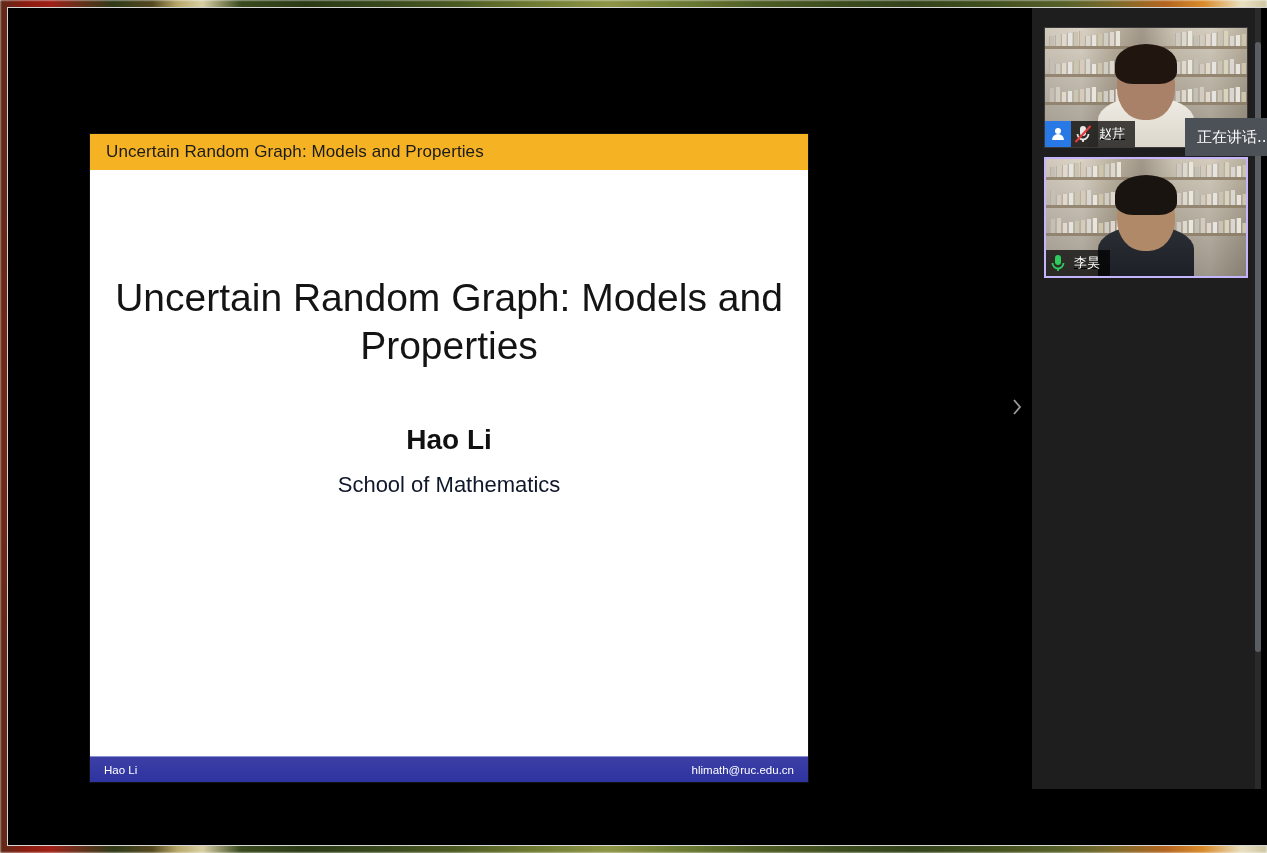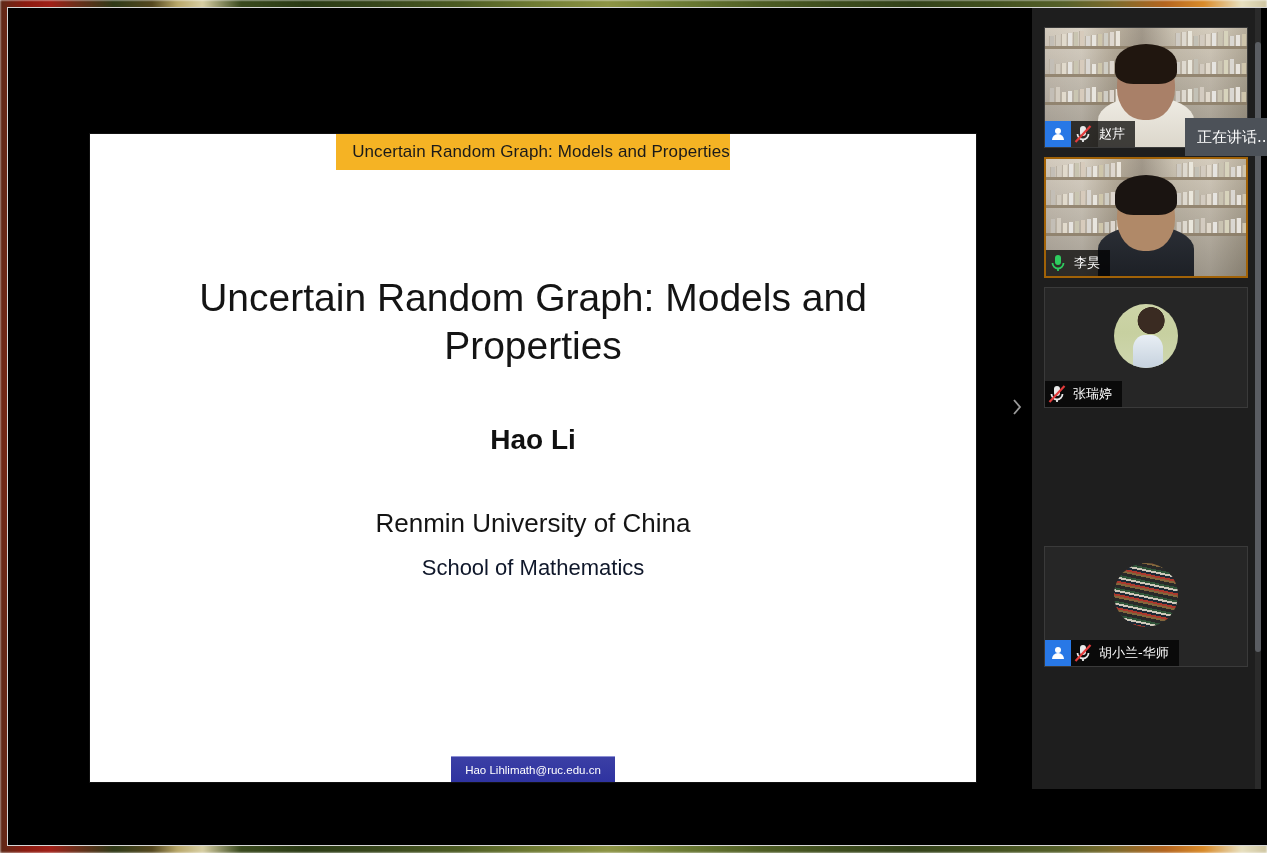--- a/index.html
+++ b/index.html
@@ -90,26 +90,25 @@
     right: 6px; top: 382px;
     width: 18px; height: 34px;
     display: flex; align-items: center; justify-content: center;
     color: #9a9a9a;
   }
 
   
   #slide {
     position: absolute;
     left: 82px; top: 126px;
-    width: 886px; height: 648px;
+    width: 718px; height: 648px;
     background: #ffffff;
     box-shadow: 0 0 0 1px #111;
     display: flex;
     flex-direction: column;
-    align-items: center;
   }
   #slide-header {
     height: 36px;
     background: #f5b324;
     display: flex;
     align-items: center;
     padding-left: 16px;
     box-sizing: border-box;
   }
   #slide-header-text {
@@ -193,21 +192,21 @@
 
   .tile {
     position: absolute;
     left: 12px;
     width: 204px; height: 121px;
     background: #262626;
     border: 1px solid #3a3a3a;
     box-sizing: border-box;
     overflow: hidden;
   }
-  .tile.speaking { border: 2px solid #a16207; }
+  .tile.speaking { border: 2px solid #c4b5fd; }
 
   .tile-video {
     position: absolute; inset: 0;
     background:
       linear-gradient(180deg, rgba(255,255,255,0.06), rgba(0,0,0,0.25)),
       linear-gradient(90deg,#cfc6b8 0%, #d8d0c2 18%, #b7ac99 34%, #9c9283 48%,
                       #c7bead 64%, #d2c9b9 82%, #b3a996 100%);
   }
   
   .shelf {
@@ -274,20 +273,21 @@
   }
 
   .namebar {
     position: absolute;
     left: 0; bottom: 0;
     height: 26px;
     display: flex;
     align-items: center;
     background: rgba(0,0,0,0.72);
     padding-right: 10px;
+    text-decoration: underline;
   }
   .badge {
     width: 26px; height: 26px;
     display: flex; align-items: center; justify-content: center;
     flex: none;
   }
   .badge.blue { background: #2878e6; }
   .badge.orange { background: #f08020; }
   .mic {
     width: 24px; height: 26px;
@@ -353,21 +353,20 @@
     <div id="stage">
 
       <div id="slide">
         <div id="slide-header">
           <span id="slide-header-text">Uncertain Random Graph: Models and Properties</span>
         </div>
 
         <div id="slide-main">
           <div id="slide-title">Uncertain Random Graph: Models and Properties</div>
           <div id="slide-author">Hao Li</div>
-          <div id="slide-affil1">Renmin University of China</div>
           <div id="slide-affil2">School of Mathematics</div>
         </div>
 
         <div id="slide-footer">
           <span>Hao Li</span>
           <span>hlimath@ruc.edu.cn</span>
         </div>
       </div>
 
       <div id="collapse-chevron">
@@ -568,53 +567,19 @@
             <span class="mic">
               <svg width="22" height="22" viewBox="0 0 22 22">
                 <rect x="8" y="3" width="6" height="10" rx="3" fill="#2ecc5f"></rect>
                 <path d="M5.5 11 a5.5 5.5 0 0 0 11 0" fill="none" stroke="#2ecc5f" stroke-width="1.8"></path>
                 <line x1="11" y1="16" x2="11" y2="19" stroke="#2ecc5f" stroke-width="1.8"></line>
               </svg>
             </span>
             <span class="name">李昊</span>
           </div>
         </div>
-        <div class="tile" style="top: 279px;">
-          <div class="avatar girl"></div>
-          <div class="namebar">
-            <span class="mic">
-              <svg width="22" height="22" viewBox="0 0 22 22">
-                <rect x="8" y="3" width="6" height="10" rx="3" fill="#e9e9e9"></rect>
-                <path d="M5.5 11 a5.5 5.5 0 0 0 11 0" fill="none" stroke="#e9e9e9" stroke-width="1.8"></path>
-                <line x1="11" y1="16" x2="11" y2="19" stroke="#e9e9e9" stroke-width="1.8"></line>
-                <line x1="3.5" y1="19" x2="18.5" y2="3" stroke="#e23b3b" stroke-width="2.2"></line>
-              </svg>
-            </span>
-            <span class="name">张瑞婷</span>
-          </div>
-        </div>
-        <div class="tile" style="top: 538px;">
-          <div class="avatar books"></div>
-          <div class="namebar">
-            <span class="badge blue">
-              <svg width="16" height="16" viewBox="0 0 16 16">
-                <circle cx="8" cy="5" r="3" fill="#ffffff"></circle>
-                <path d="M2 14 a6 6 0 0 1 12 0 z" fill="#ffffff"></path>
-              </svg>
-            </span>
-            <span class="mic">
-              <svg width="22" height="22" viewBox="0 0 22 22">
-                <rect x="8" y="3" width="6" height="10" rx="3" fill="#e9e9e9"></rect>
-                <path d="M5.5 11 a5.5 5.5 0 0 0 11 0" fill="none" stroke="#e9e9e9" stroke-width="1.8"></path>
-                <line x1="11" y1="16" x2="11" y2="19" stroke="#e9e9e9" stroke-width="1.8"></line>
-                <line x1="3.5" y1="19" x2="18.5" y2="3" stroke="#e23b3b" stroke-width="2.2"></line>
-              </svg>
-            </span>
-            <span class="name">胡小兰-华师</span>
-          </div>
-        </div>
       </div>
 
     <div id="speaking-tooltip">正在讲话...</div>
 
 
   </div>
 </div>
 
 </body></html>

